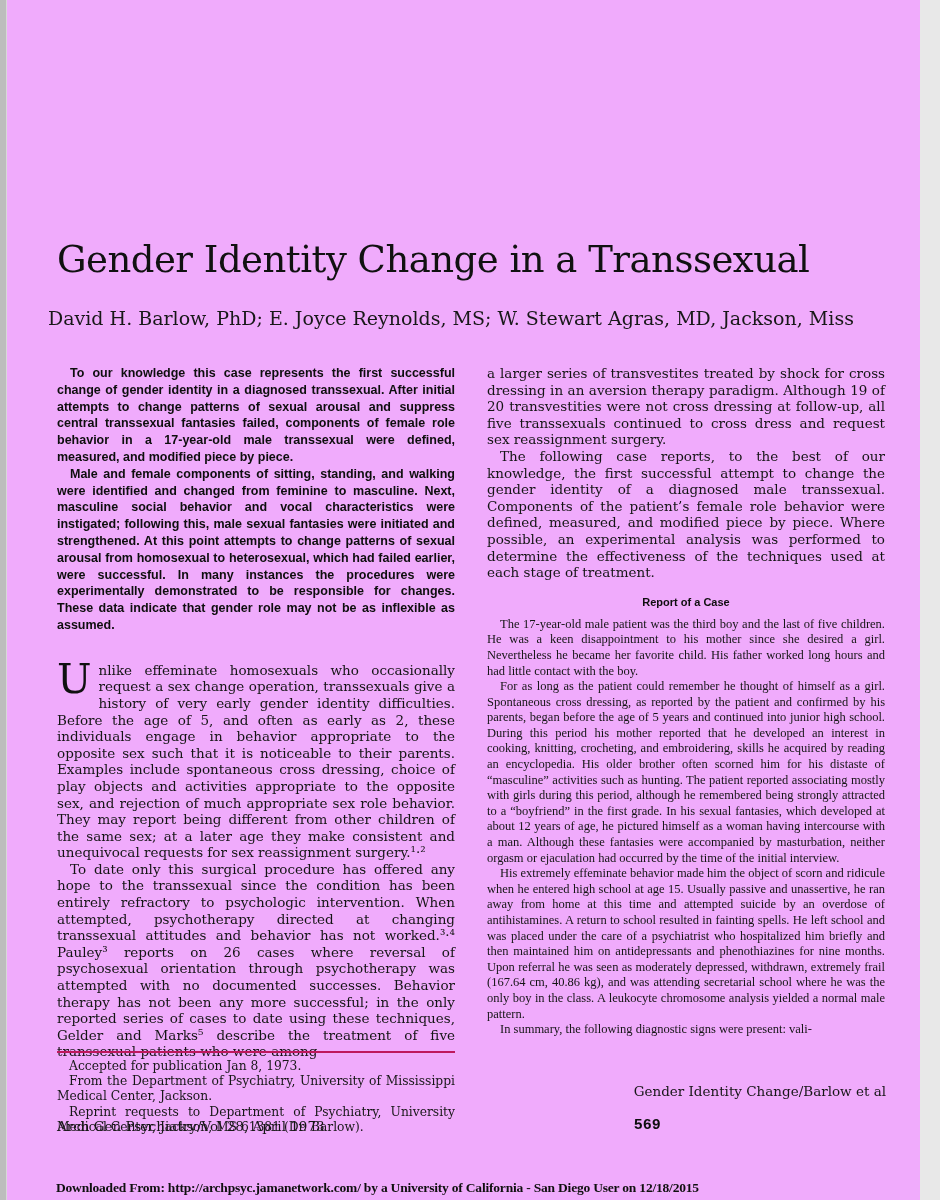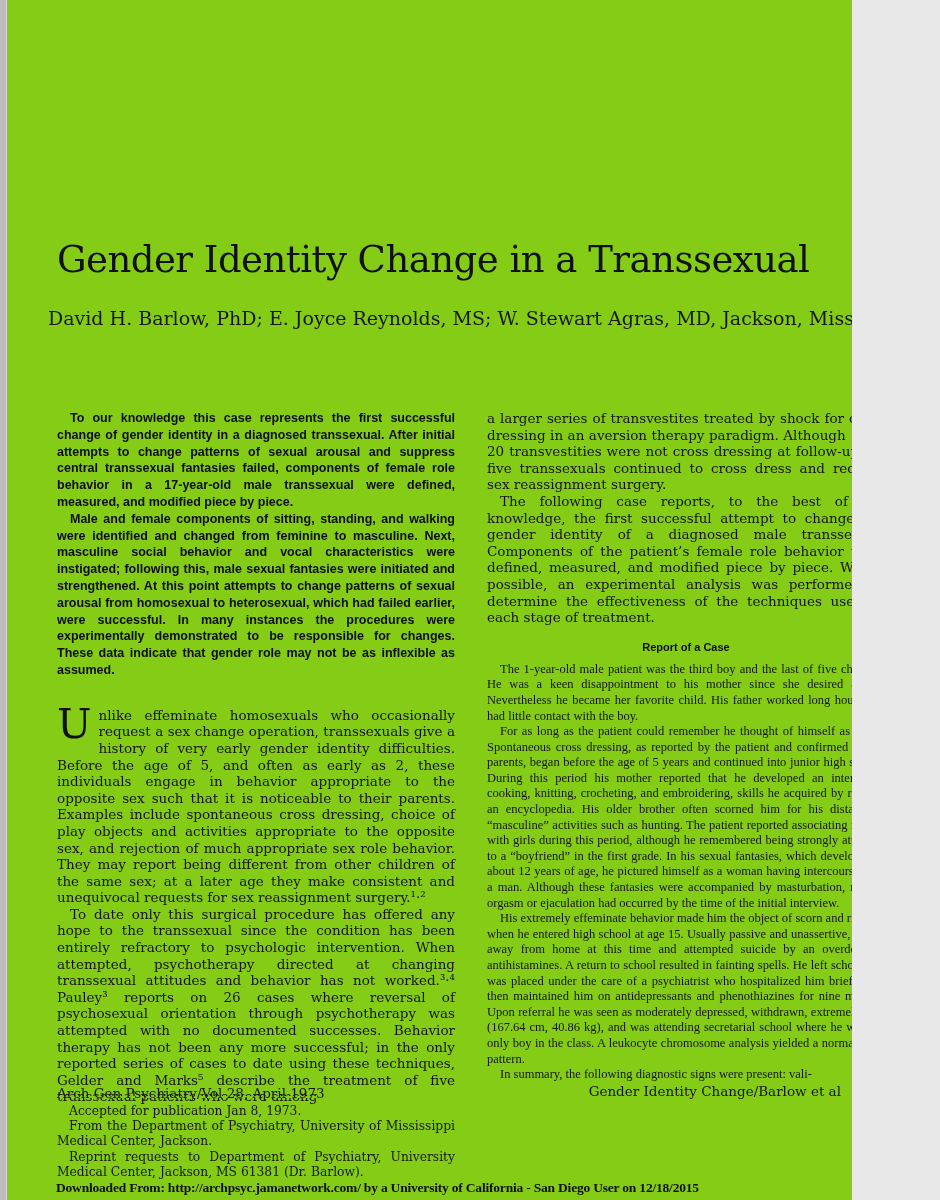--- a/index.html
+++ b/index.html
@@ -1,20 +1,20 @@
 <!DOCTYPE html>
 <html><head>
 <meta charset="utf-8">
 <style>
   html, body { margin: 0; padding: 0; background: #e8e8e8; }
   .page {
     position: relative;
-    width: 852px;
+    width: 920px;
     height: 1200px;
-    background: #84cc16;
+    background: #f0abfc;
     color: #161616;
     overflow: hidden;
     font-family: "DejaVu Serif", serif;
   }
   .scan-edge {
     position: absolute;
     left: 0; top: 0;
     width: 6px; height: 1200px;
     background: #bdbdbd;
     border-right: 1px solid #d8d8d8;
@@ -36,21 +36,20 @@
     font-size: 19px;
     color: #181818;
     white-space: nowrap;
   }
   .columns {
     position: absolute;
     left: 57px; top: 365px;
     width: 828px;
     display: flex;
     gap: 32px;
-    margin-top: 45px;
   }
   .col { width: 398px; }
   .col.left { position: relative; height: 772px; }
   .abstract p {
     margin: 0;
     font-family: "Liberation Sans", sans-serif;
     font-weight: bold;
     font-size: 12.5px;
     line-height: 16.8px;
     text-align: justify;
@@ -72,21 +71,21 @@
     font-family: "DejaVu Serif", serif;
     font-size: 41px;
     line-height: 33px;
     padding: 1px 7px 0 0;
     color: #101010;
   }
   .footnotes {
     position: absolute;
     left: 0; bottom: 2px;
     width: 100%;
-    border-top: 2px solid #84cc16;
+    border-top: 2px solid #be185d;
     padding-top: 6px;
   }
   .footnotes p {
     margin: 0;
     font-size: 12.3px;
     line-height: 15.2px;
     text-indent: 12px;
     text-align: justify;
     color: #181818;
   }
@@ -113,20 +112,21 @@
     display: flex;
     justify-content: space-between;
     align-items: flex-end;
     font-size: 13.5px;
     color: #161616;
   }
   .footer-right {
     display: flex;
     align-items: baseline;
     gap: 18px;
+    flex-direction: column;
   }
   .pagenum {
     font-family: Liberation Mono, monospace;
     font-weight: bold;
     font-size: 15px;
     color: #0d0d0d;
   }
   .download-notice {
     position: absolute;
     left: 18px; top: 1180px;
@@ -163,21 +163,21 @@
         <p>Accepted for publication Jan 8, 1973.</p>
         <p>From the Department of Psychiatry, University of Mississippi Medical Center, Jackson.</p>
         <p>Reprint requests to Department of Psychiatry, University Medical Center, Jackson, MS 61381 (Dr. Barlow).</p>
       </div>
     </div>
 
     <div class="col right">
       <p class="body-text">a larger series of transvestites treated by shock for cross dressing in an aversion therapy paradigm. Although 19 of 20 transvestities were not cross dressing at follow-up, all five transsexuals continued to cross dress and request sex reassignment surgery.</p>
       <p class="body-text indent">The following case reports, to the best of our knowledge, the first successful attempt to change the gender identity of a diagnosed male transsexual. Components of the patient’s female role behavior were defined, measured, and modified piece by piece. Where possible, an experimental analysis was performed to determine the effectiveness of the techniques used at each stage of treatment.</p>
       <h2 class="section-heading">Report of a Case</h2>
-      <p class="case-text indent">The 1-year-old male patient was the third boy and the last of five children. He was a keen disappointment to his mother since she desired a girl. Nevertheless he became her favorite child. His father worked long hours and had little contact with the boy.</p>
+      <p class="case-text indent">The 17-year-old male patient was the third boy and the last of five children. He was a keen disappointment to his mother since she desired a girl. Nevertheless he became her favorite child. His father worked long hours and had little contact with the boy.</p>
       <p class="case-text indent">For as long as the patient could remember he thought of himself as a girl. Spontaneous cross dressing, as reported by the patient and confirmed by his parents, began before the age of 5 years and continued into junior high school. During this period his mother reported that he developed an interest in cooking, knitting, crocheting, and embroidering, skills he acquired by reading an encyclopedia. His older brother often scorned him for his distaste of “masculine” activities such as hunting. The patient reported associating mostly with girls during this period, although he remembered being strongly attracted to a “boyfriend” in the first grade. In his sexual fantasies, which developed at about 12 years of age, he pictured himself as a woman having intercourse with a man. Although these fantasies were accompanied by masturbation, neither orgasm or ejaculation had occurred by the time of the initial interview.</p>
       <p class="case-text indent">His extremely effeminate behavior made him the object of scorn and ridicule when he entered high school at age 15. Usually passive and unassertive, he ran away from home at this time and attempted suicide by an overdose of antihistamines. A return to school resulted in fainting spells. He left school and was placed under the care of a psychiatrist who hospitalized him briefly and then maintained him on antidepressants and phenothiazines for nine months. Upon referral he was seen as moderately depressed, withdrawn, extremely frail (167.64 cm, 40.86 kg), and was attending secretarial school where he was the only boy in the class. A leukocyte chromosome analysis yielded a normal male pattern.</p>
       <p class="case-text indent">In summary, the following diagnostic signs were present: vali-</p>
     </div>
 
   </div>
 
   <div class="footer">
     <span>Arch Gen Psychiatry/Vol 28, April 1973</span>
     <span class="footer-right">

